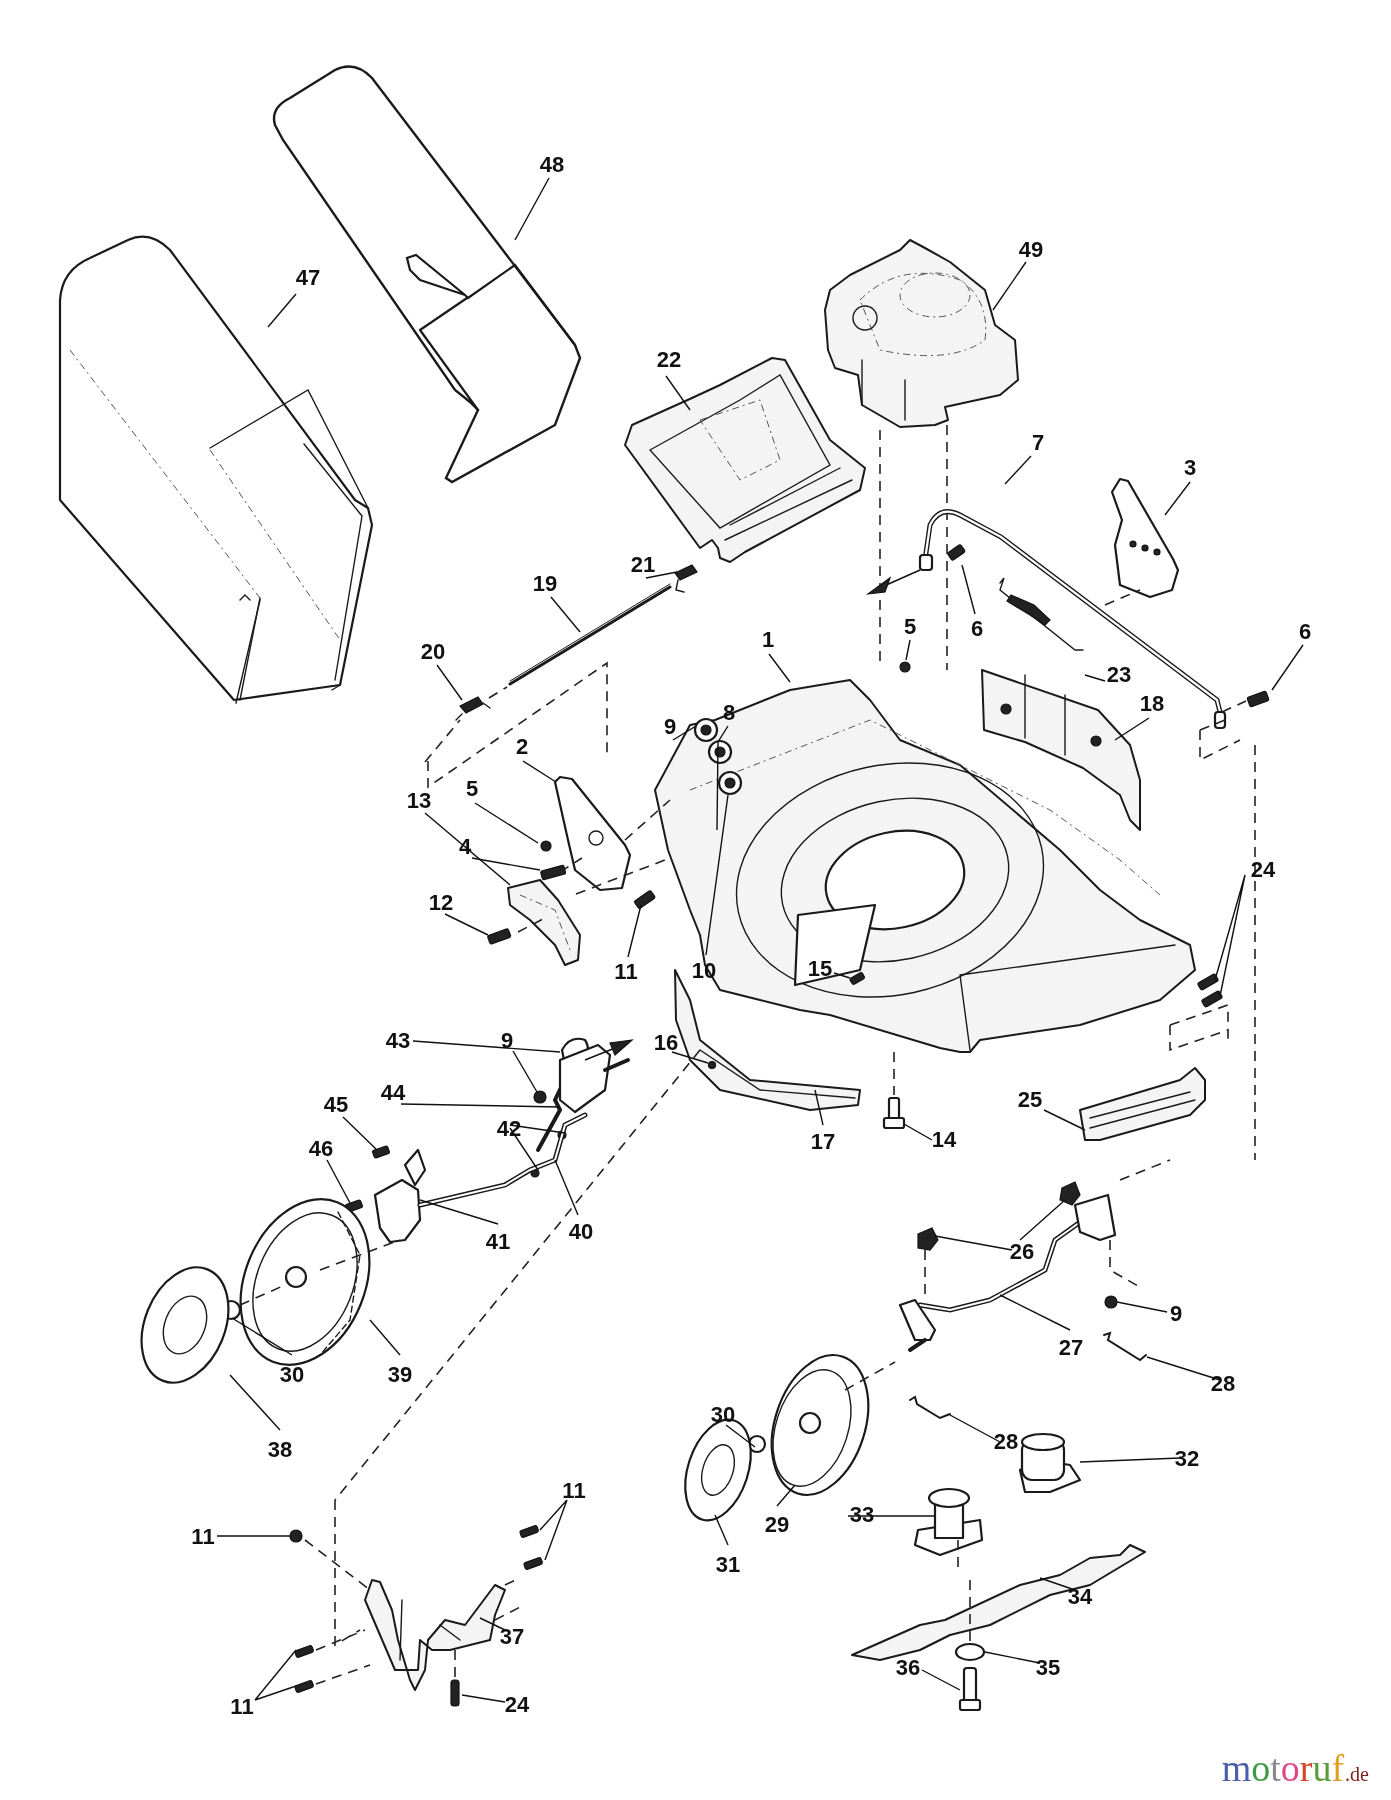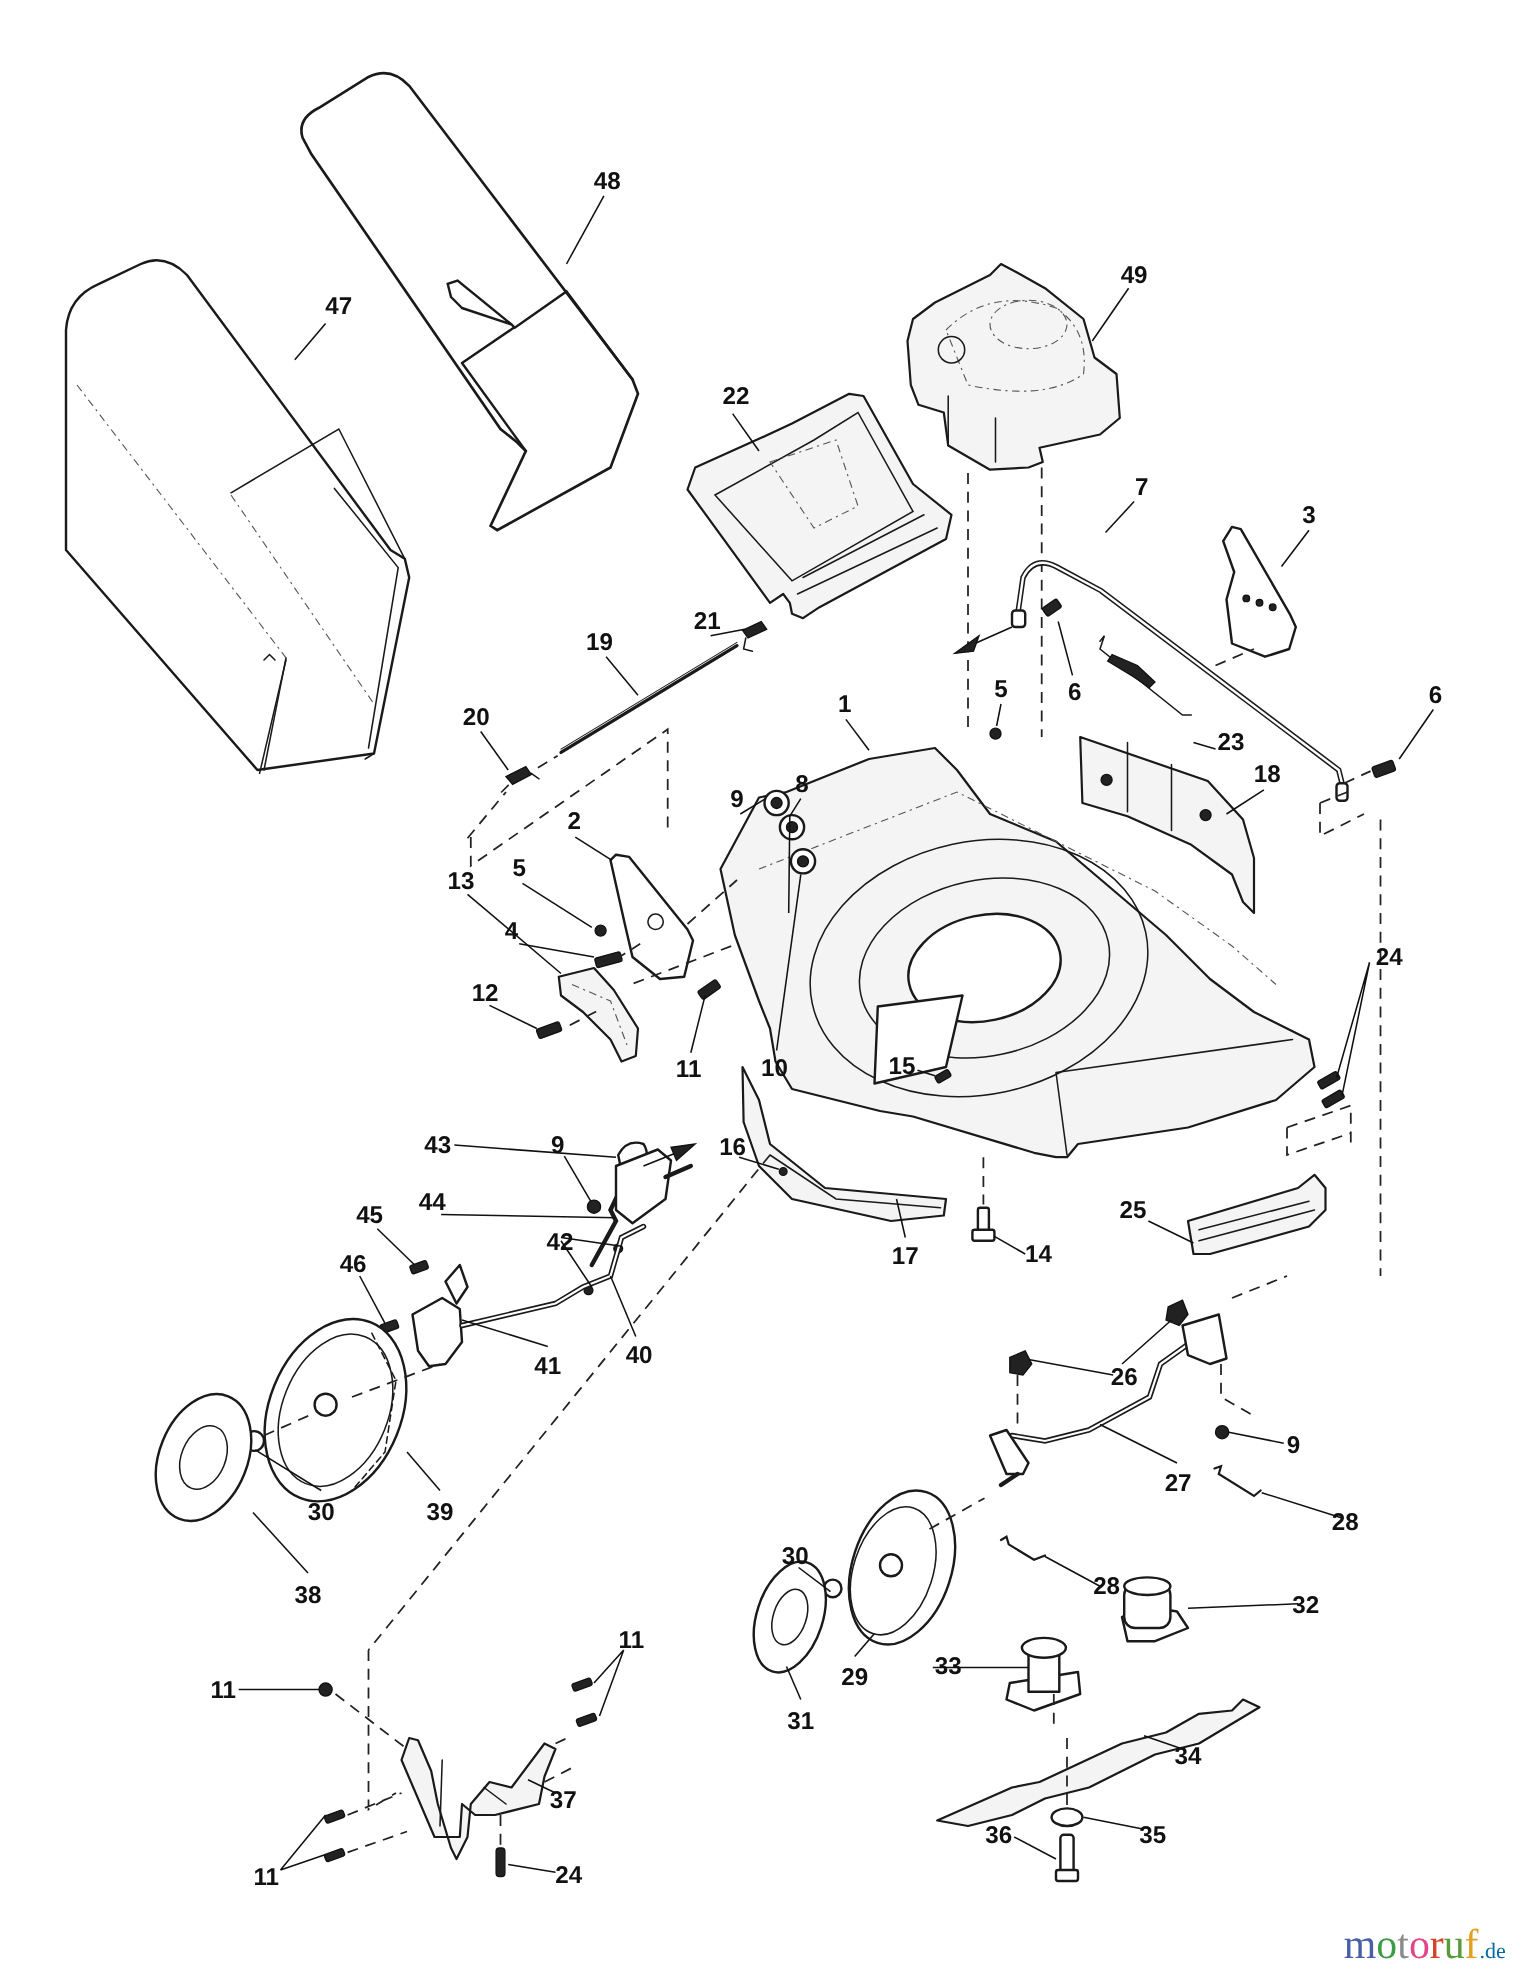--- a/index.html
+++ b/index.html
@@ -8,21 +8,21 @@
   .part { fill: #ffffff; stroke: #1a1a1a; stroke-width: 2.2; stroke-linejoin: round; stroke-linecap: round; }
   .part-thin { fill: none; stroke: #1a1a1a; stroke-width: 1.4; stroke-linecap: round; }
   .part-fill { fill: #f4f4f4; stroke: #1a1a1a; stroke-width: 2; stroke-linejoin: round; }
   .dark { fill: #222; stroke: #111; stroke-width: 1.2; }
   .hidden-line { fill: none; stroke: #555; stroke-width: 1; stroke-dasharray: 7 4 2 4; }
   .dash { fill: none; stroke: #222; stroke-width: 1.6; stroke-dasharray: 10 7; }
   .leader { stroke: #111; stroke-width: 1.4; fill: none; }
   .callout { font-family: "Liberation Sans", sans-serif; font-weight: bold; font-size: 22px; fill: #111; }
   .logo { position: absolute; right: 22px; bottom: 10px; font-family: "Liberation Serif", serif; font-size: 38px; letter-spacing: 0px; }
   .logo span { display: inline-block; }
-  .logo .tld { font-size: 20px; color: #0369a1; margin-left: 1px; }
+  .logo .tld { font-size: 20px; color: #7f1d1d; margin-left: 1px; }
 </style>
 </head>
 <body>
 
 <svg id="diagram" viewBox="0 0 1391 1800" xmlns="http://www.w3.org/2000/svg">
 
   <g>
     <path class="part" d="M60 300 Q62 270 90 258 L128 240 Q150 230 170 250 L355 500 L368 508 L372 525 L340 685 L234 700 L60 500 Z"></path>
     <path class="part-thin" d="M210 448 L308 390 L368 508 M340 685 L332 690 M260 598 L240 700 M304 444 L362 516 L335 680"></path>
     <path class="hidden-line" d="M70 350 L260 598 M210 450 L340 640"></path>

